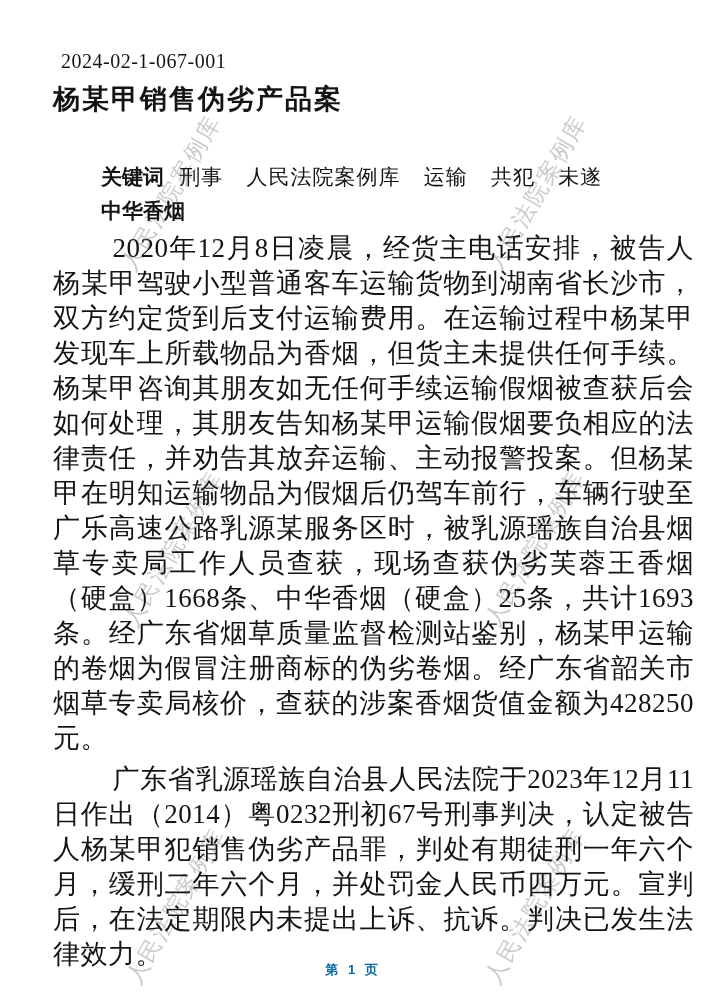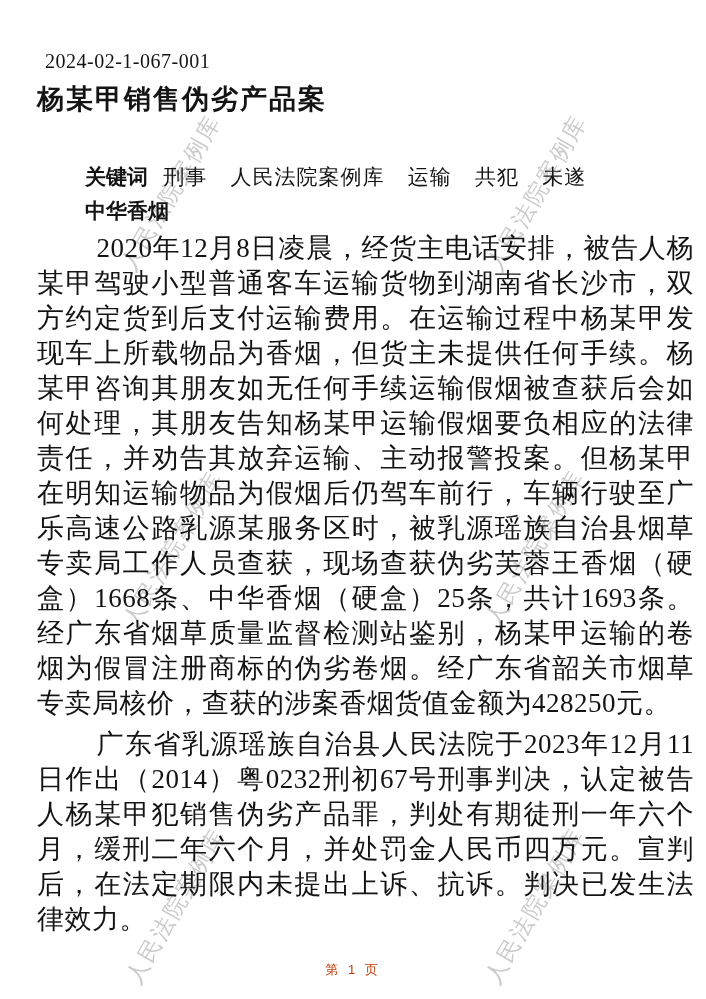--- a/index.html
+++ b/index.html
@@ -28,21 +28,21 @@
   .wm2 { left: 537px; top: 193px; }
   .wm3 { left: 173px; top: 549px; }
   .wm4 { left: 535px; top: 548px; }
   .wm5 { left: 176px; top: 906px; }
   .wm6 { left: 535px; top: 906px; }
 
   
   .content {
     position: relative;
     z-index: 1;
-    padding: 50px 12px 0 37px;
+    padding: 50px 12px 0 53px;
   }
   .doc-number {
     font-size: 20px;
     line-height: 22px;
     margin-left: 8px;
     letter-spacing: 0.5px;
   }
   .title {
     margin: 13px 0 0 0;
     font-size: 27px;
@@ -93,22 +93,23 @@
   
   .footer {
     position: absolute;
     z-index: 1;
     left: 0;
     right: 0;
     top: 961px;
     text-align: center;
     font-family: "Liberation Sans", "DejaVu Sans", sans-serif;
     font-size: 13px;
-    color: #c2410c;
+    color: #0369a1;
     letter-spacing: 3px;
+    font-weight: bold;
   }
 </style>
 </head>
 <body>
 
 <div class="page">
 
   <div class="wm-layer">
     <div class="wm wm1">人民法院案例库</div>
     <div class="wm wm2">人民法院案例库</div>

